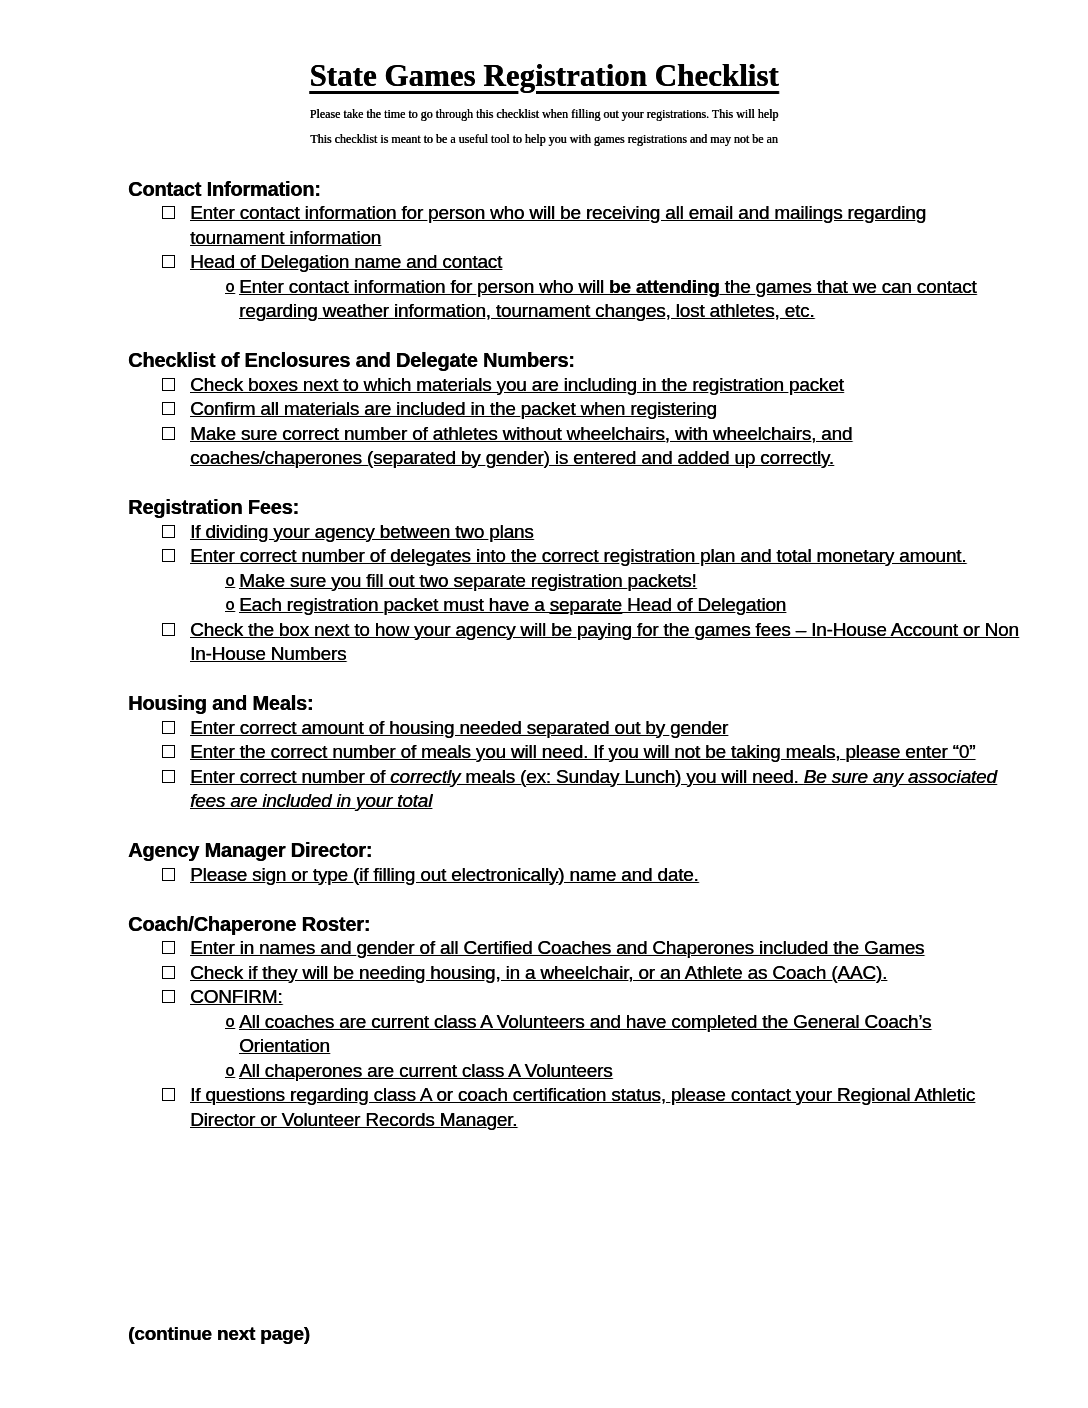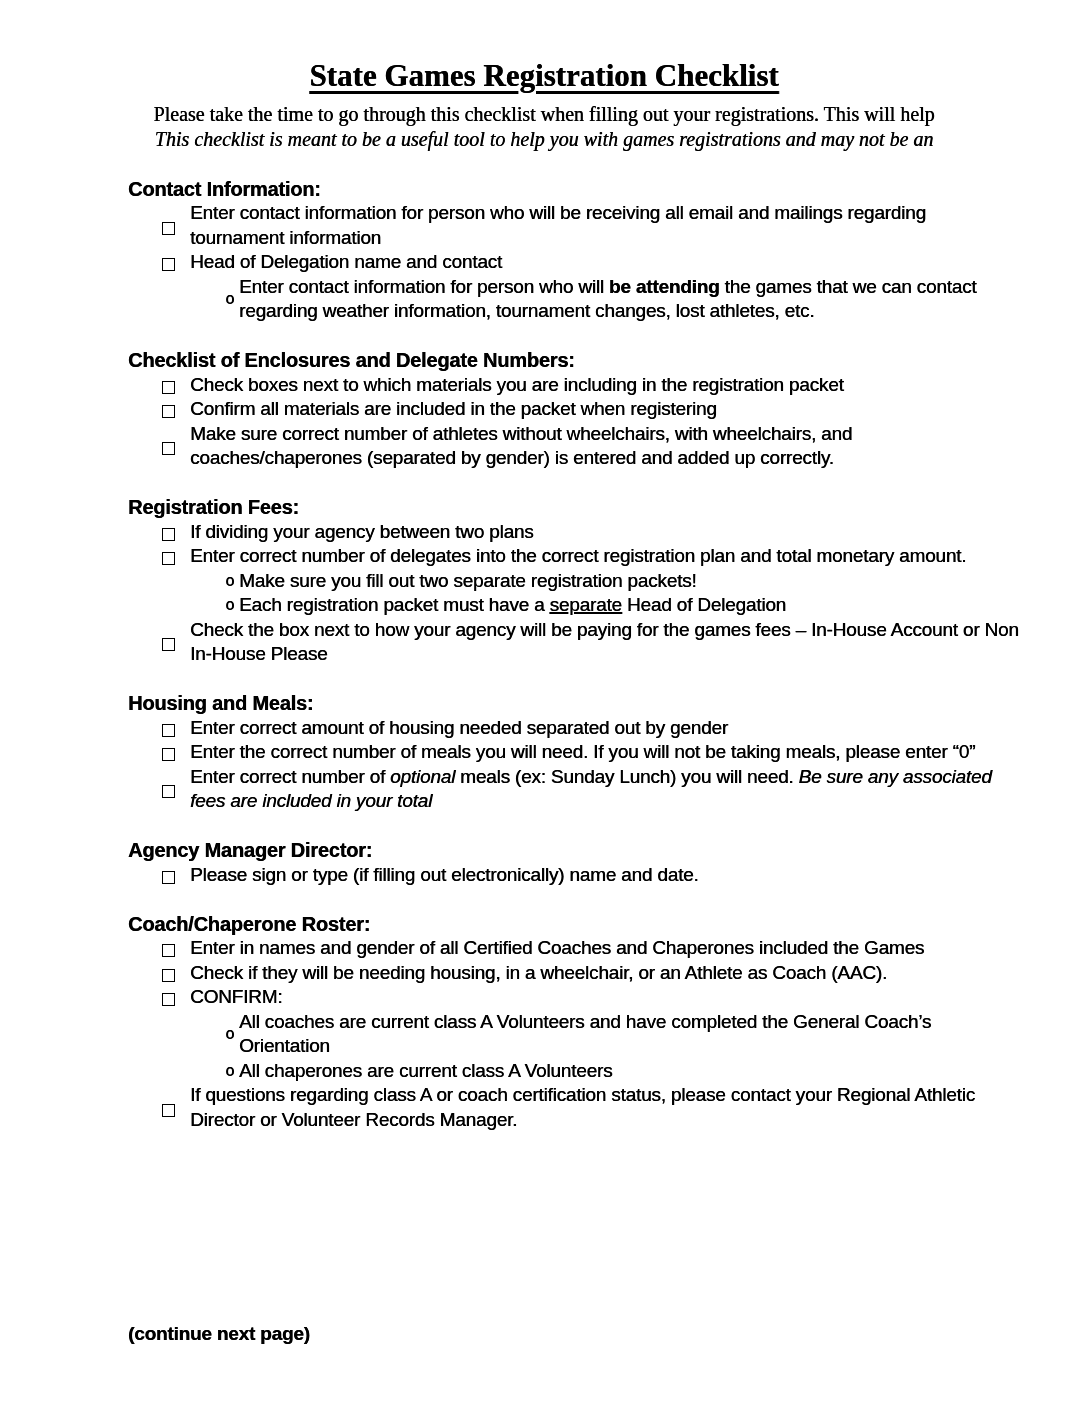--- a/index.html
+++ b/index.html
@@ -23,33 +23,33 @@
   .title {
     font-size: 31px;
     font-weight: bold;
     line-height: 40px;
     text-decoration: underline;
     text-decoration-thickness: 3px;
     text-underline-offset: 5px;
   }
   .intro { margin-top: 6px; }
   .intro .hline, .note .hline {
-    font-size: 20px;
+    font-size: 12px;
     line-height: 25px;
     white-space: nowrap;
   }
-  .note .hline { font-style: italic; }
+  .note .hline { }
   .heading {
     margin: 24.5px 0 0 128px;
     font-size: 20px;
     font-weight: bold;
     line-height: 24.5px;
     letter-spacing: -0.2px;
   }
-  .li { display: flex; align-items: center; }
+  .li { display: flex; align-items: flex-start; text-decoration: underline; }
   .li.lvl1 { margin-left: 162px; }
   .li.lvl2 { margin-left: 225px; }
   .marker.box {
     flex: none;
     width: 13px; height: 13px;
     border: 1.5px solid #000;
     margin-top: 5px;
     box-sizing: border-box;
   }
   .marker.oh {
@@ -161,42 +161,42 @@
         <div class="li lvl2">
           <span class="marker oh">o</span>
           <div class="li-text">
             <div class="tline"><span class="">Each registration packet must have a </span><span class=" seg-u">separate</span><span class=""> Head of Delegation</span></div>
           </div>
         </div>
         <div class="li lvl1">
           <span class="marker box"></span>
           <div class="li-text">
             <div class="tline"><span class="">Check the box next to how your agency will be paying for the games fees – In-House Account or Non</span></div>
-            <div class="tline"><span class="">In-House Please</span></div>
+            <div class="tline"><span class="">In-House Numbers</span></div>
           </div>
         </div>
       </div>
       <div class="section">
         <div class="heading">Housing and Meals:</div>
         <div class="li lvl1">
           <span class="marker box"></span>
           <div class="li-text">
             <div class="tline"><span class="">Enter correct amount of housing needed separated out by gender</span></div>
           </div>
         </div>
         <div class="li lvl1">
           <span class="marker box"></span>
           <div class="li-text">
             <div class="tline"><span class="">Enter the correct number of meals you will need. If you will not be taking meals, please enter “0”</span></div>
           </div>
         </div>
         <div class="li lvl1">
           <span class="marker box"></span>
           <div class="li-text">
-            <div class="tline"><span class="">Enter correct number of </span><span class=" seg-i">optional</span><span class=""> meals (ex: Sunday Lunch) you will need. </span><span class=" seg-i">Be sure any associated</span></div>
+            <div class="tline"><span class="">Enter correct number of </span><span class=" seg-i">correctly</span><span class=""> meals (ex: Sunday Lunch) you will need. </span><span class=" seg-i">Be sure any associated</span></div>
             <div class="tline"><span class=" seg-i">fees are included in your total</span></div>
           </div>
         </div>
       </div>
       <div class="section">
         <div class="heading">Agency Manager Director:</div>
         <div class="li lvl1">
           <span class="marker box"></span>
           <div class="li-text">
             <div class="tline"><span class="">Please sign or type (if filling out electronically) name and date.</span></div>

